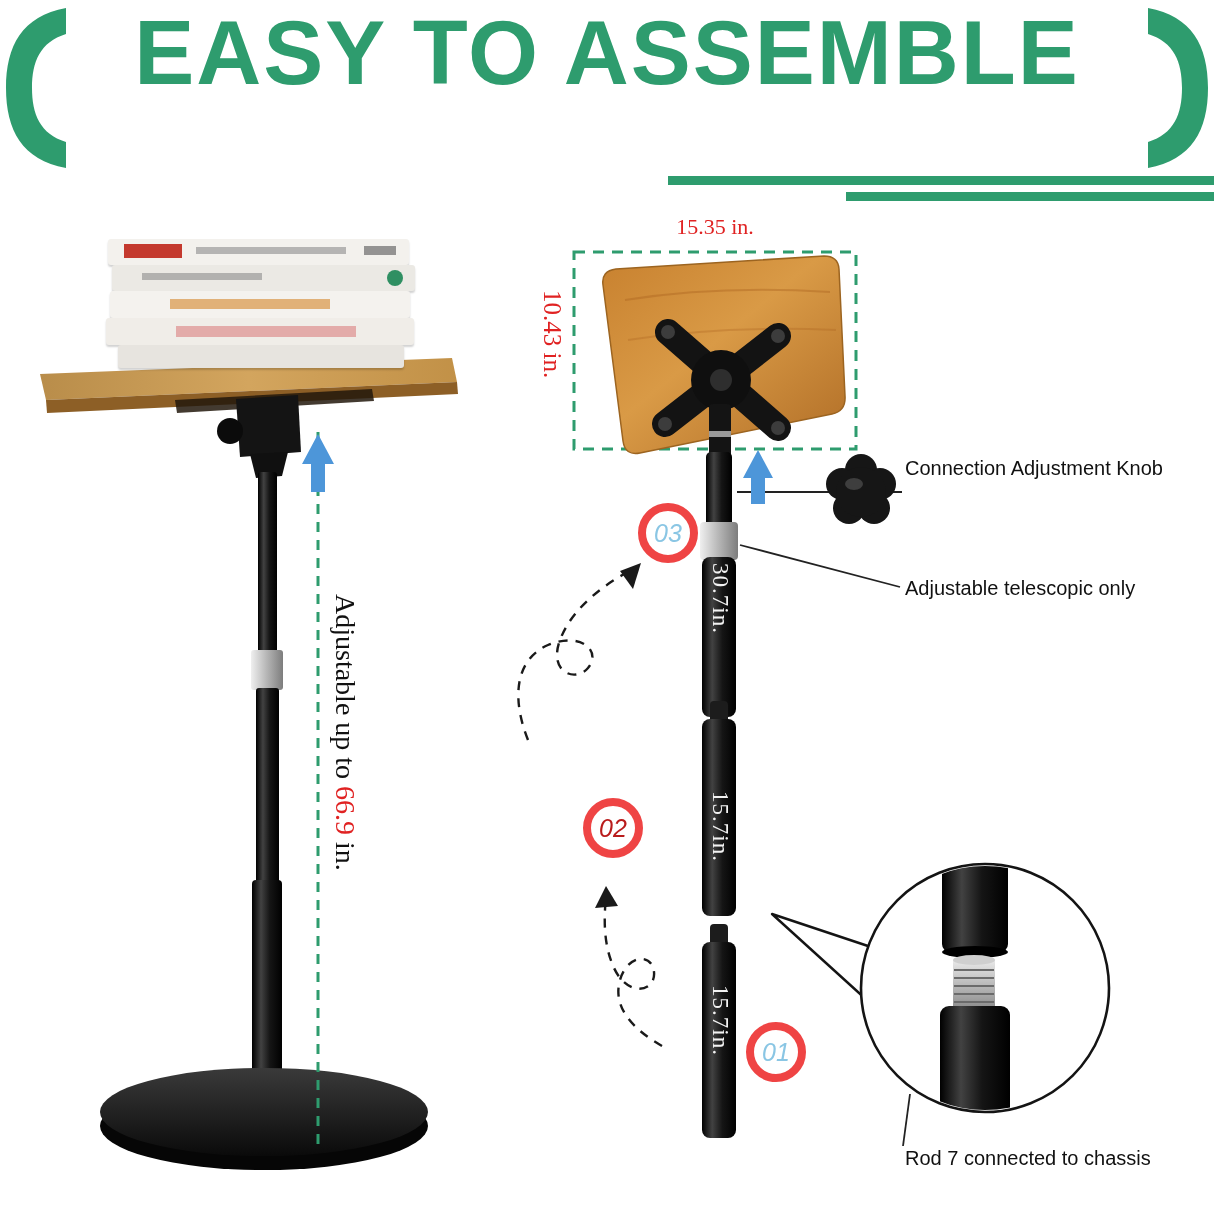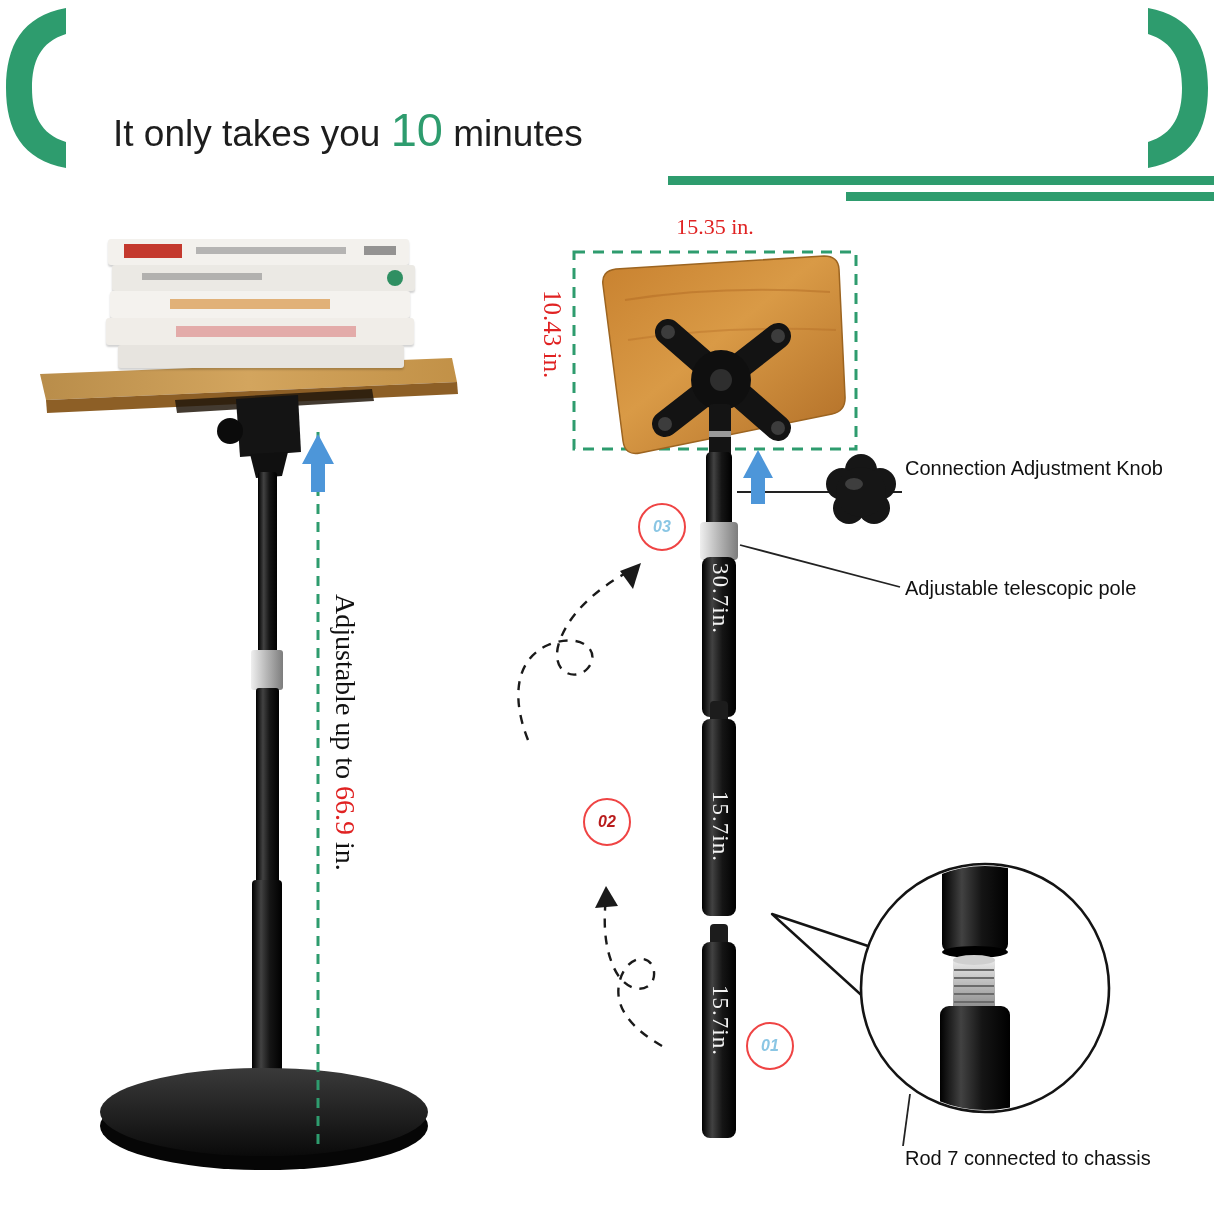--- a/index.html
+++ b/index.html
@@ -8,22 +8,22 @@
   .abs{position:absolute;}
   #title{left:70px;top:2px;width:1074px;text-align:center;font-size:90px;font-weight:bold;
          letter-spacing:2px;color:#2E9C6E;white-space:nowrap;}
   #subtitle{left:113px;top:102px;font-size:37px;color:#1d1d1d;}
   #subtitle .hl{color:#2E9C6E;font-size:47px;}
   .bar{background:#2E9C6E;height:9px;}
   .vtext{transform:rotate(90deg);transform-origin:top left;white-space:nowrap;line-height:1.1;}
   .serif{font-family:"Liberation Serif",serif;}
   .red{color:#E02222;}
   .rodlabel{color:#f2f2f2;font-size:23px;letter-spacing:1px;font-family:"Liberation Serif",serif;}
-  .step{width:44px;height:44px;border:2px solid #ef4444;border-radius:50%;display:flex;
-        align-items:center;justify-content:center;font-size:16px;font-weight:bold;font-style:italic;
+  .step{width:44px;height:44px;border:8px solid #ef4444;border-radius:50%;display:flex;
+        align-items:center;justify-content:center;font-size:25px;font-weight:normal;font-style:italic;
         background:transparent;}
   .callout{font-size:20px;color:#111;white-space:nowrap;}
   .book{border-radius:3px;box-shadow:0 2px 2px rgba(0,0,0,.18);}
 </style>
 </head>
 <body>
 
 <div id="page">
 
   <svg class="abs" style="left:0;top:0" width="1214" height="1214" viewBox="0 0 1214 1214" xmlns="http://www.w3.org/2000/svg">
@@ -169,24 +169,22 @@
     </div>
     <div class="abs book" style="left:110px;top:291px;width:300px;height:27px;background:#f4f2ee;">
       <div class="abs" style="left:60px;top:8px;width:160px;height:10px;background:#d4852a;opacity:.6;"></div>
     </div>
     <div class="abs book" style="left:106px;top:318px;width:308px;height:27px;background:#f0ede8;">
       <div class="abs" style="left:70px;top:8px;width:180px;height:11px;background:#d66a6a;opacity:.5;"></div>
     </div>
     <div class="abs book" style="left:118px;top:345px;width:286px;height:23px;background:#e7e4df;"></div>
   </div>
 
-
-  <div class="abs" id="subtitle">
-    <span>It only takes you </span><span class="hl">10</span><span> minutes</span>
-  </div>
+  <div class="abs" id="title">EASY TO ASSEMBLE</div>
+
 
   <div class="abs bar" style="left:668px;top:176px;width:546px;"></div>
   <div class="abs bar" style="left:846px;top:192px;width:368px;"></div>
 
   <div class="abs vtext serif" style="left:360px;top:594px;font-size:28px;color:#111;">
     <span>Adjustable up to </span><span class="red">66.9</span><span> in.</span>
   </div>
 
   <div class="abs serif red" style="left:574px;top:214px;width:282px;text-align:center;font-size:22px;">15.35 in.</div>
 
@@ -194,16 +192,16 @@
 
   <div class="abs vtext rodlabel" style="left:733px;top:563px;">30.7in.</div>
   <div class="abs vtext rodlabel" style="left:733px;top:791px;">15.7in.</div>
   <div class="abs vtext rodlabel" style="left:733px;top:985px;">15.7in.</div>
 
   <div class="abs step" style="left:638px;top:503px;color:#8AC6E4;">03</div>
   <div class="abs step" style="left:583px;top:798px;color:#b91c1c;">02</div>
   <div class="abs step" style="left:746px;top:1022px;color:#8AC6E4;">01</div>
 
   <div class="abs callout" style="left:905px;top:457px;">Connection Adjustment Knob</div>
-  <div class="abs callout" style="left:905px;top:577px;">Adjustable telescopic pole</div>
+  <div class="abs callout" style="left:905px;top:577px;">Adjustable telescopic only</div>
   <div class="abs callout" style="left:905px;top:1147px;">Rod 7 connected to chassis</div>
 
 </div>
 
 </body></html>

